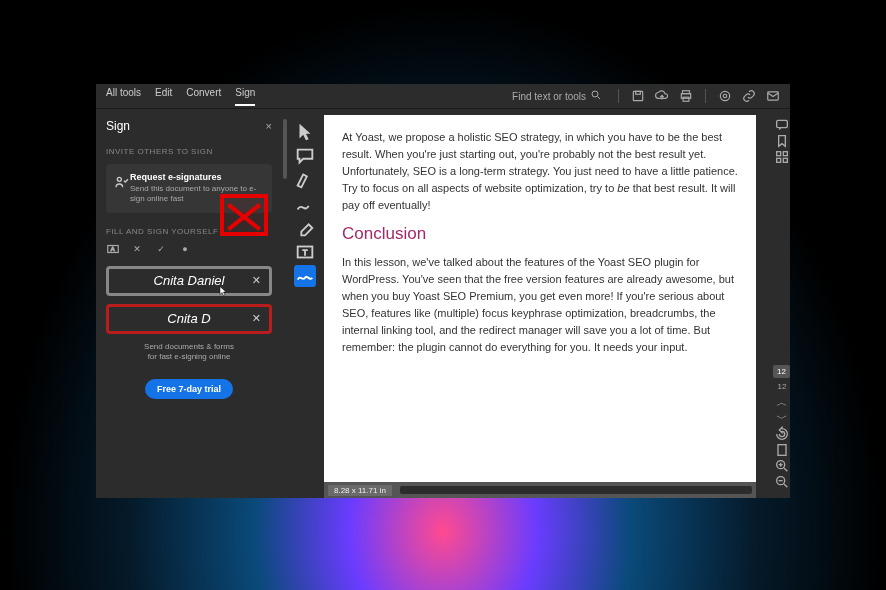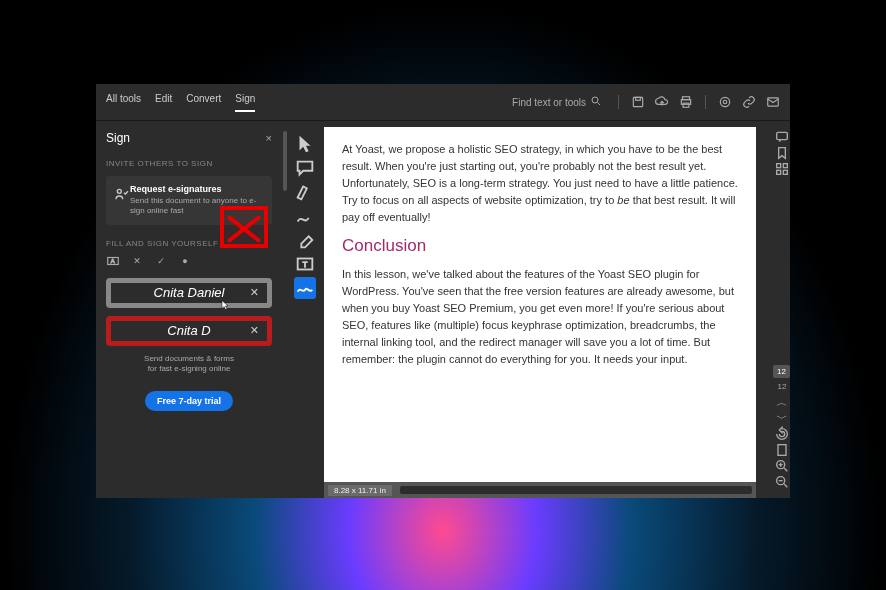--- a/index.html
+++ b/index.html
@@ -1,18 +1,18 @@
 <!DOCTYPE html>
 <html><head>
 <meta charset="utf-8">
 <style>
 *{margin:0;padding:0;box-sizing:border-box;font-family:-apple-system,BlinkMacSystemFont,"Segoe UI",sans-serif}
 body{width:886px;height:590px;background:radial-gradient(ellipse at 50% 90%,#ff4a90 0%,#6a3cff 15%,#0a4a7a 30%,#051a2a 50%,#000 70%);overflow:hidden;position:relative}
 .app{position:absolute;left:96px;top:84px;width:694px;height:414px;background:#2c2c2c;display:flex;flex-direction:column;font-size:10px;color:#ccc}
-.topbar{height:37px;background:#2c2c2c;display:flex;align-items:center;padding:0 10px;border-bottom:1px solid #1a1a1a}
+.topbar{height:25px;background:#2c2c2c;display:flex;align-items:center;padding:0 10px;border-bottom:1px solid #1a1a1a}
 .menu{display:flex;gap:14px}
 .menu span{color:#ccc;font-size:10px;cursor:pointer}
 .menu span.active{border-bottom:2px solid #fff;padding-bottom:6px}
 .spacer{flex:1}
 .search{display:flex;align-items:center;gap:4px;font-size:10px;color:#aaa}
 .search svg{width:12px;height:12px}
 .topicons{display:flex;gap:10px;margin-left:14px;align-items:center}
 .topicons .ic{width:14px;height:14px;color:#aaa;cursor:pointer}
 .divider{width:1px;height:14px;background:#555;margin:0 2px}
 .main{flex:1;display:flex;overflow:hidden}
@@ -24,21 +24,21 @@
 .request-card .ic{width:16px;height:16px;flex-shrink:0;margin-top:2px}
 .request-card .rtitle{color:#fff;font-size:9px;font-weight:600;margin-bottom:2px}
 .request-card .rdesc{color:#aaa;font-size:8px;line-height:1.3}
 .fill-label{font-size:8px;color:#888;letter-spacing:0.5px;margin-bottom:6px}
 .fill-tools{display:flex;gap:10px;margin-bottom:10px;align-items:center}
 .fill-tools .t{width:14px;height:14px;color:#aaa;display:flex;align-items:center;justify-content:center}
 .red-overlay{position:absolute;left:124px;top:85px;width:48px;height:42px;border:4px solid #e60000;background:rgba(255,0,0,0.05)}
 .red-overlay::before,.red-overlay::after{content:"";position:absolute;left:0;top:50%;width:100%;height:4px;background:#e60000}
 .red-overlay::before{transform:rotate(38deg)}
 .red-overlay::after{transform:rotate(-38deg)}
-.sig-box{border:5px solid #b91c1c;border-radius:4px;height:30px;display:flex;align-items:center;justify-content:center;margin-bottom:8px;position:relative;font-family:"Brush Script MT",cursive;font-size:13px;color:#fff;font-style:italic}
+.sig-box{border:3px solid #b91c1c;border-radius:4px;height:30px;display:flex;align-items:center;justify-content:center;margin-bottom:8px;position:relative;font-family:"Brush Script MT",cursive;font-size:13px;color:#fff;font-style:italic}
 .sig-box .x{position:absolute;right:8px;color:#ccc;font-size:11px;font-style:normal;cursor:pointer;font-family:sans-serif}
 .sig-box.active{border-color:#888}
 .cursor{position:absolute;left:108px;top:16px;width:12px;height:12px}
 .footer-text{text-align:center;font-size:8px;color:#aaa;line-height:1.3;margin-top:4px;margin-bottom:8px}
 .trial-btn{display:block;margin:16px auto;background:#1473e6;color:#fff;border:none;border-radius:12px;padding:5px 12px;font-size:9px;font-weight:600;cursor:pointer}
 .toolbar{width:26px;background:#2c2c2c;padding:6px 0;display:flex;flex-direction:column;align-items:center;gap:2px;margin:6px 0 0 4px;border-radius:4px;height:fit-content}
 .toolbar .tb{width:22px;height:22px;display:flex;align-items:center;justify-content:center;color:#ccc;border-radius:3px;cursor:pointer}
 .toolbar .tb.active{background:#1473e6;color:#fff}
 .doc{flex:1;background:#2c2c2c;padding:6px 6px 0 6px;display:flex;flex-direction:column}
 .page{flex:1;background:#fff;padding:14px 18px;overflow:hidden;color:#333;font-family:Georgia,serif}

